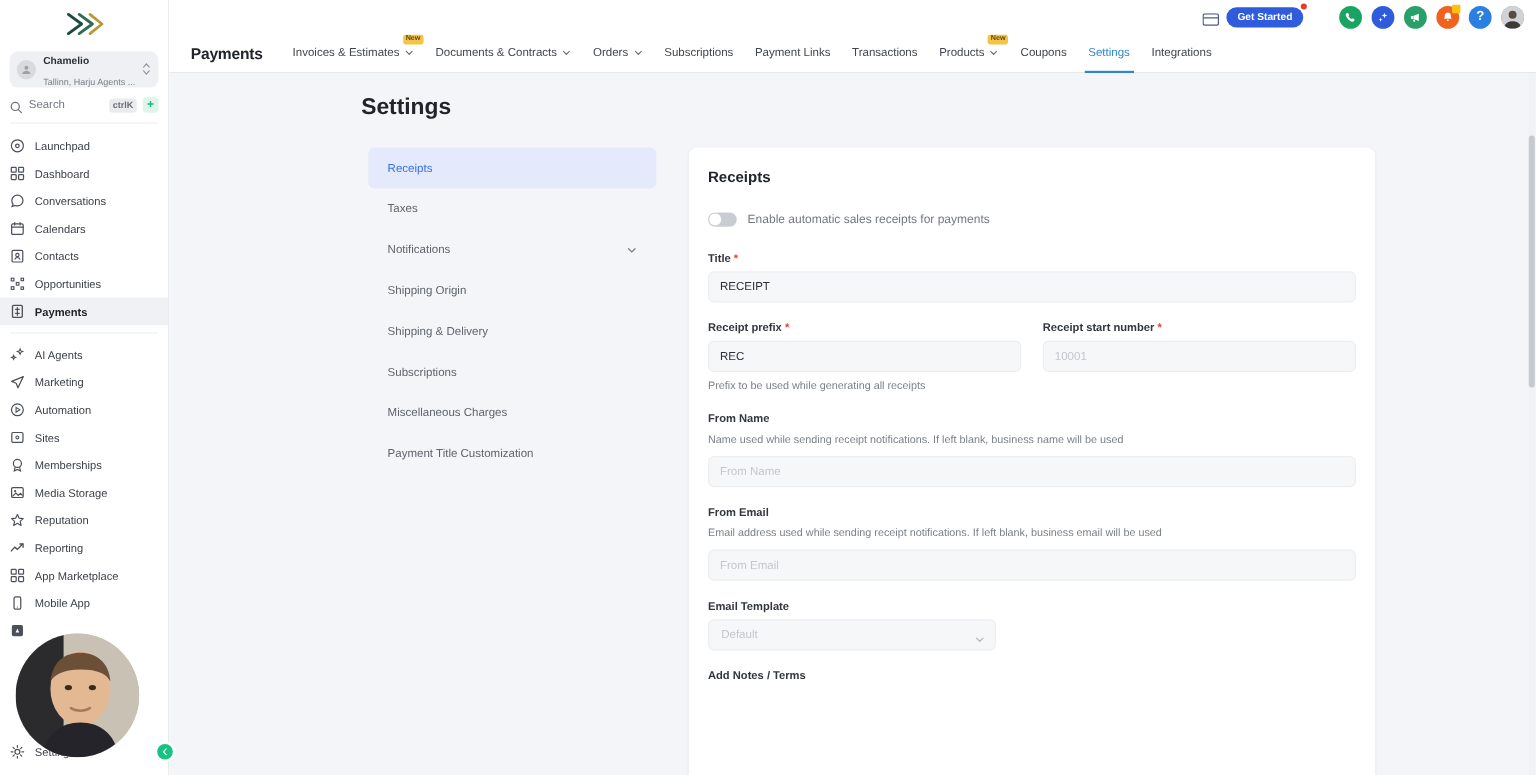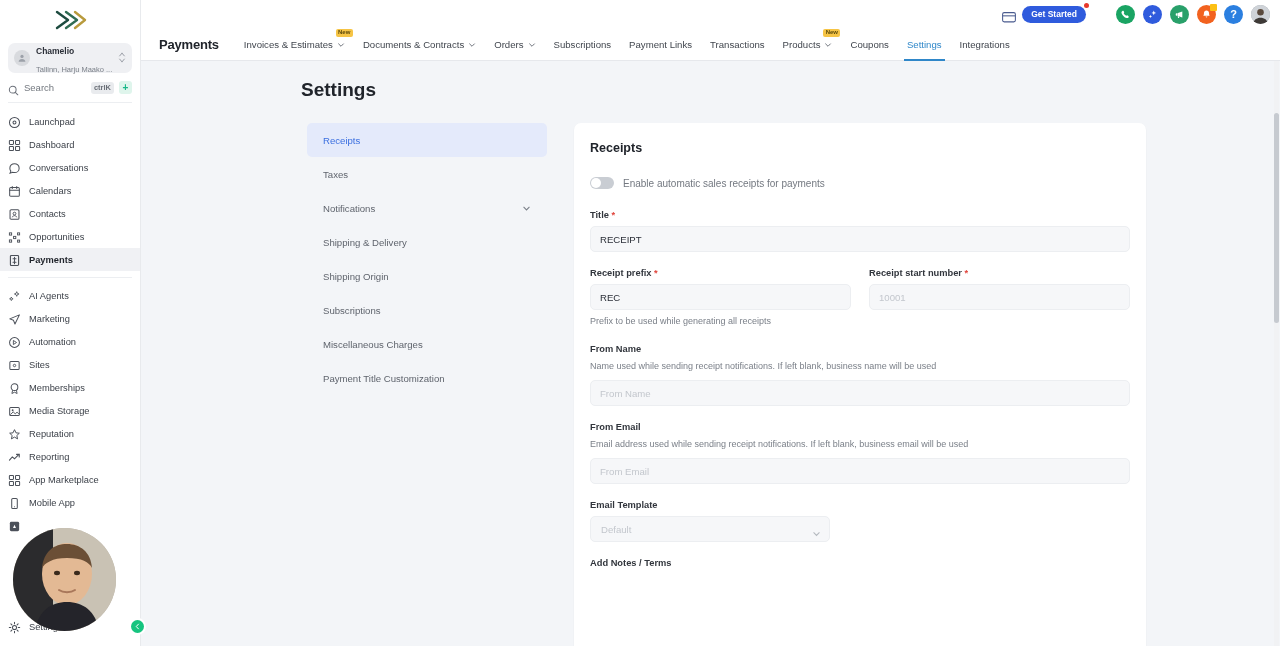--- a/index.html
+++ b/index.html
@@ -261,21 +261,21 @@
 
     <div class="account-box">
       <span class="acct-avatar">
         <svg viewBox="0 0 16 16" width="10" height="10">
             <circle cx="8" cy="5.5" r="2.6" fill="#9ca1a9"></circle>
             <path d="M2.6 14c0-3 2.4-4.6 5.4-4.6S13.4 11 13.4 14z" fill="#9ca1a9"></path>
           </svg>
       </span>
       <span class="acct-text">
         <span class="acct-name">Chamelio</span>
-        <span class="acct-sub">Tallinn, Harju Maako ...</span>
+        <span class="acct-sub">Tallinn, Harju Agents ...</span>
       </span>
       <span class="acct-caret">
         <svg viewBox="0 0 10 14" width="8" height="11">
             <path d="M5 1.5 L8 5 M5 1.5 L2 5 M5 12.5 L8 9 M5 12.5 L2 9" stroke="#8a8f98" stroke-width="1.1" fill="none" stroke-linecap="round"></path>
           </svg>
       </span>
     </div>
 
     <div class="search-row">
       <span class="search-ico">
@@ -570,24 +570,24 @@
           <div class="subnav-item">
             <span>Taxes</span>
           </div>
           <div class="subnav-item">
             <span>Notifications</span>
             <span class="chev2"><svg viewBox="0 0 10 10">
                   <path d="M2 3.6L5 6.6 8 3.6" fill="none" stroke="currentColor" stroke-width="1.2" stroke-linecap="round"></path>
                 </svg></span>
           </div>
           <div class="subnav-item">
+            <span>Shipping Origin</span>
+          </div>
+          <div class="subnav-item">
             <span>Shipping &amp; Delivery</span>
-          </div>
-          <div class="subnav-item">
-            <span>Shipping Origin</span>
           </div>
           <div class="subnav-item">
             <span>Subscriptions</span>
           </div>
           <div class="subnav-item">
             <span>Miscellaneous Charges</span>
           </div>
           <div class="subnav-item">
             <span>Payment Title Customization</span>
           </div>

